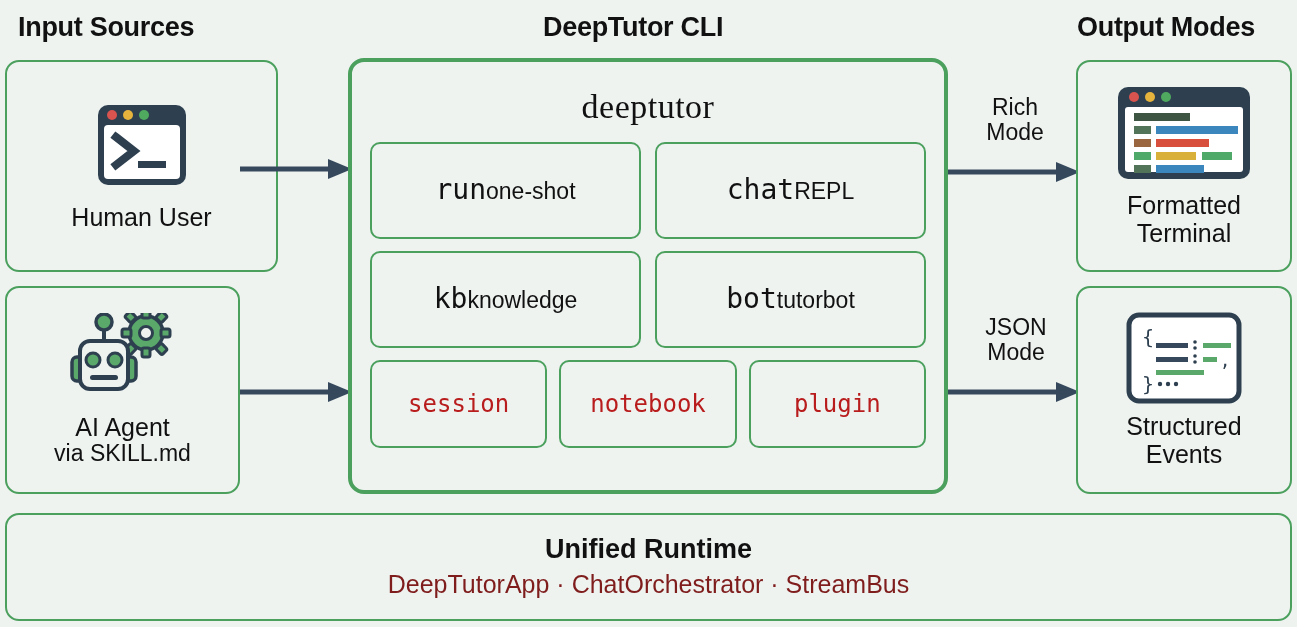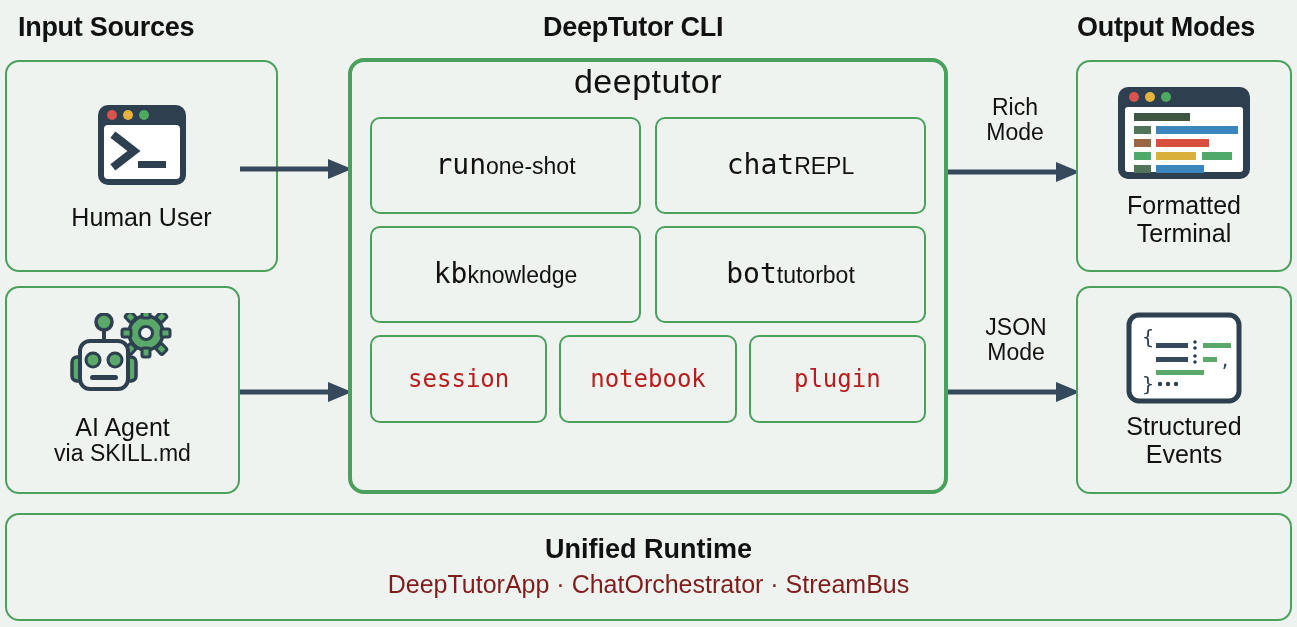--- a/index.html
+++ b/index.html
@@ -59,23 +59,24 @@
   #box-agent{left:5px;top:286px;width:235px;height:208px;}
 
   
   #box-cli{
     left:348px;top:58px;width:600px;height:436px;
     border-width:4px;border-radius:16px;
     justify-content:flex-start;
     padding-top:0;
   }
   #cli-title{
-    font-family:Liberation Sans, sans-serif;
+    font-family:Liberation Serif, serif;
     font-size:34px;
     color:#111;
+    margin-top:26px;
     margin-bottom:16px;
     letter-spacing:0.5px;
   }
   .cli-grid{
     width:100%;
     box-sizing:border-box;
     padding:0 18px;
     display:flex;
     flex-direction:column;
     gap:12px;

